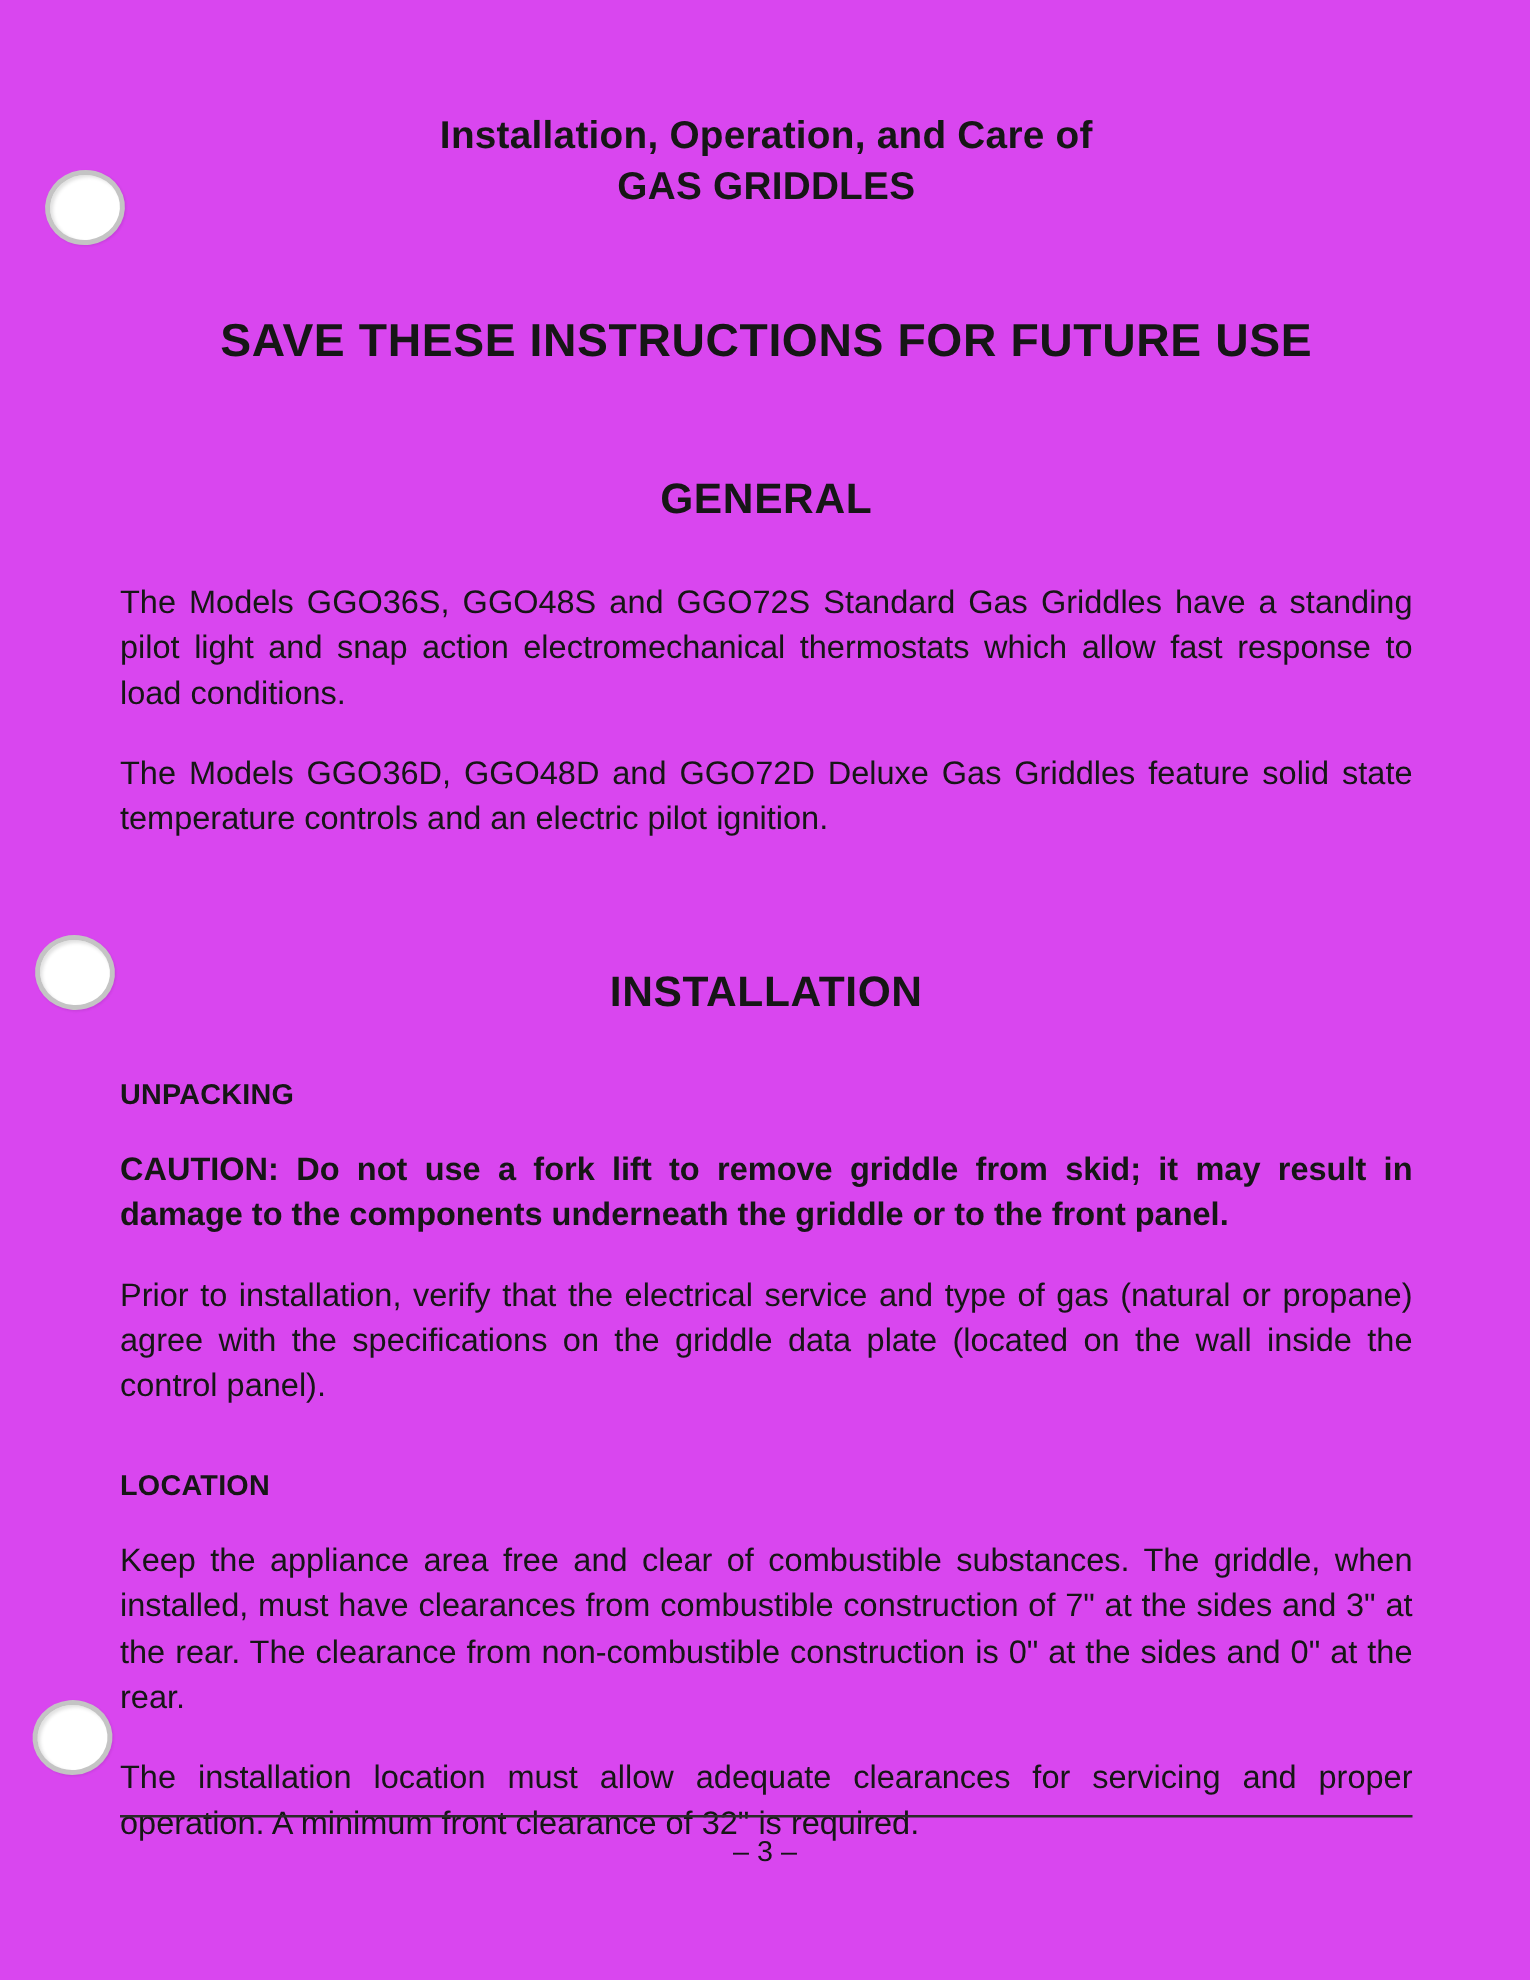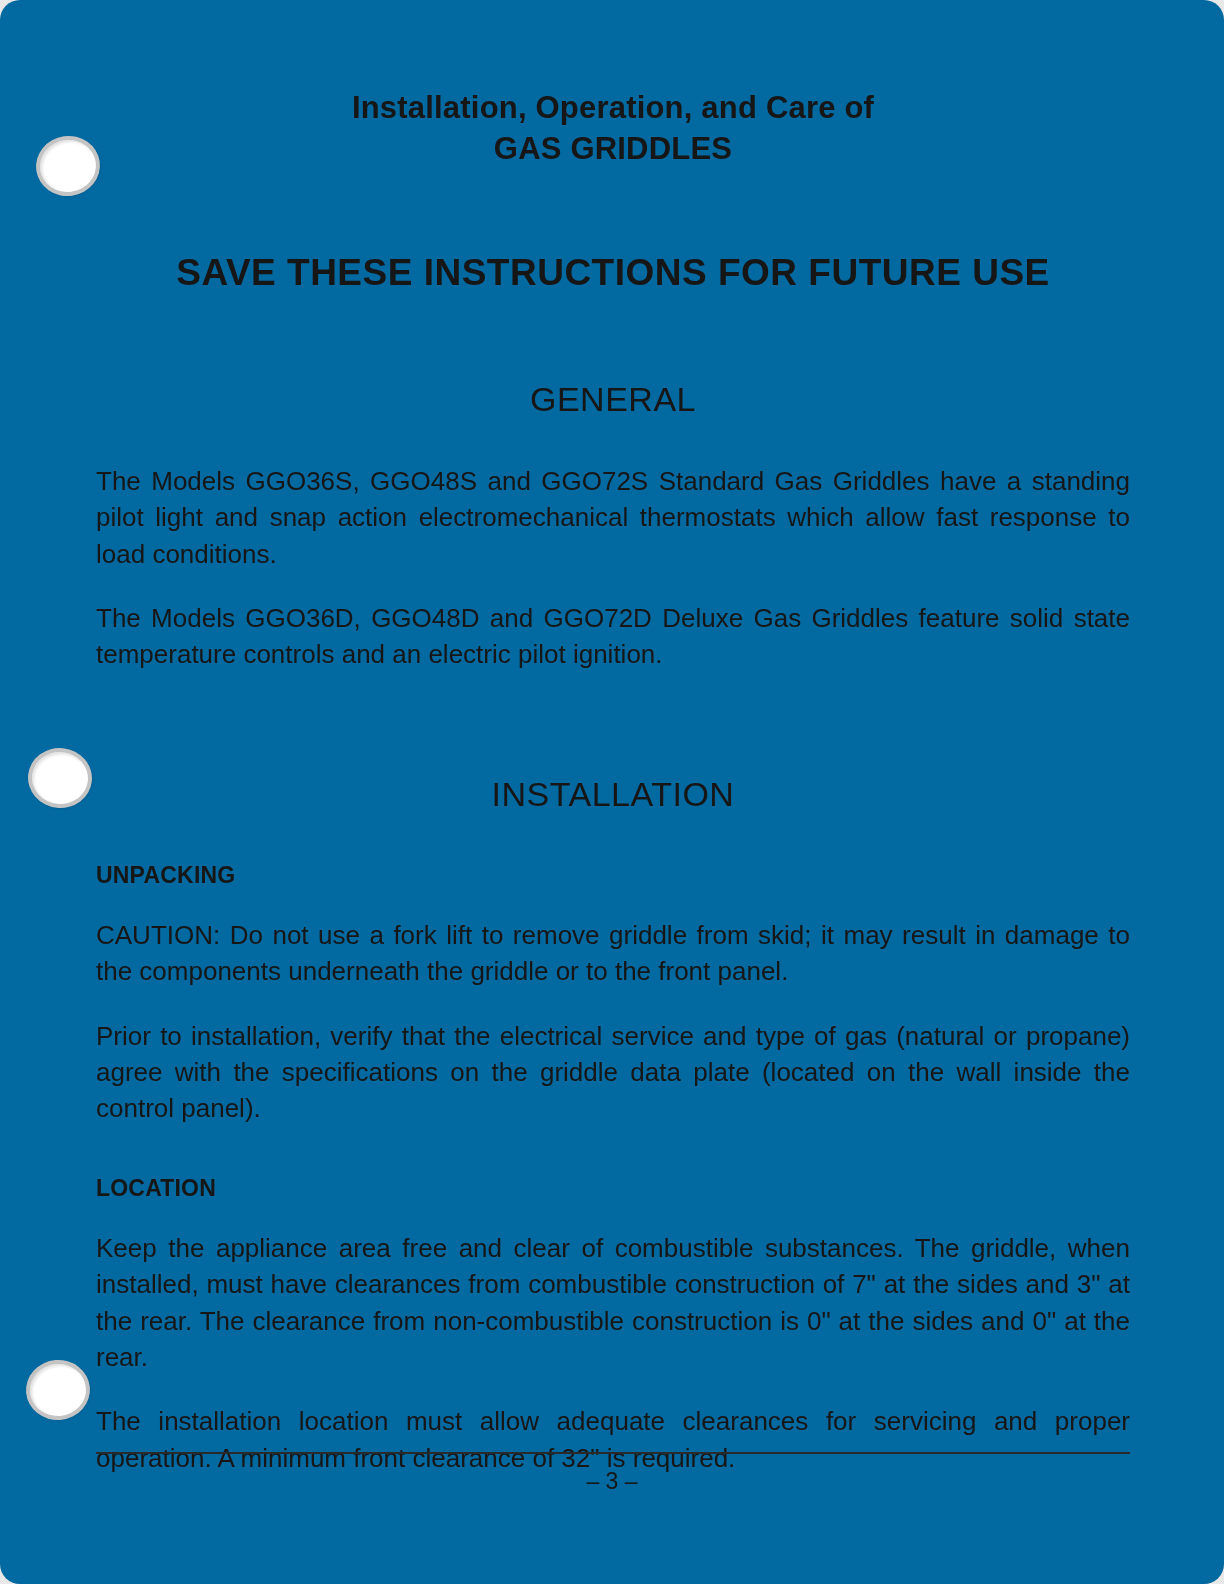--- a/index.html
+++ b/index.html
@@ -5,25 +5,24 @@
   html, body {
     margin: 0;
     padding: 0;
     background: #e8e8e8;
   }
   .page {
     position: relative;
     width: 1224px;
     height: 1584px;
     margin: 0 auto;
-    background: #0369a1;
+    background: #d946ef;
     font-family: "Liberation Sans", sans-serif;
     color: #161616;
     overflow: hidden;
-    border-radius: 20px;
   }
   .content {
     position: absolute;
     left: 96px;
     right: 94px;
     top: 0;
   }
   .doc-title {
     margin-top: 88px;
     text-align: center;
@@ -34,41 +33,41 @@
   }
   .banner {
     margin-top: 82px;
     text-align: center;
     font-weight: bold;
     font-size: 37px;
     letter-spacing: 0.5px;
   }
   .section-heading {
     text-align: center;
-    font-weight: normal;
+    font-weight: bold;
     font-size: 34px;
     letter-spacing: 0.5px;
   }
   .heading-general { margin-top: 86px; }
   .heading-installation { margin-top: 102px; }
   .sub-heading {
     font-weight: bold;
     font-size: 23px;
     margin-top: 48px;
     letter-spacing: 0.2px;
   }
   p.body {
     font-size: 26px;
     line-height: 1.4;
     margin: 28px 0 0 0;
     text-align: justify;
   }
   p.body.first-after-heading { margin-top: 44px; }
   p.caution {
-    font-weight: normal;
+    font-weight: bold;
   }
   .footer-rule {
     position: absolute;
     left: 96px;
     right: 94px;
     top: 1452px;
     border-top: 2px solid #2a2a2a;
   }
   .page-number {
     position: absolute;

